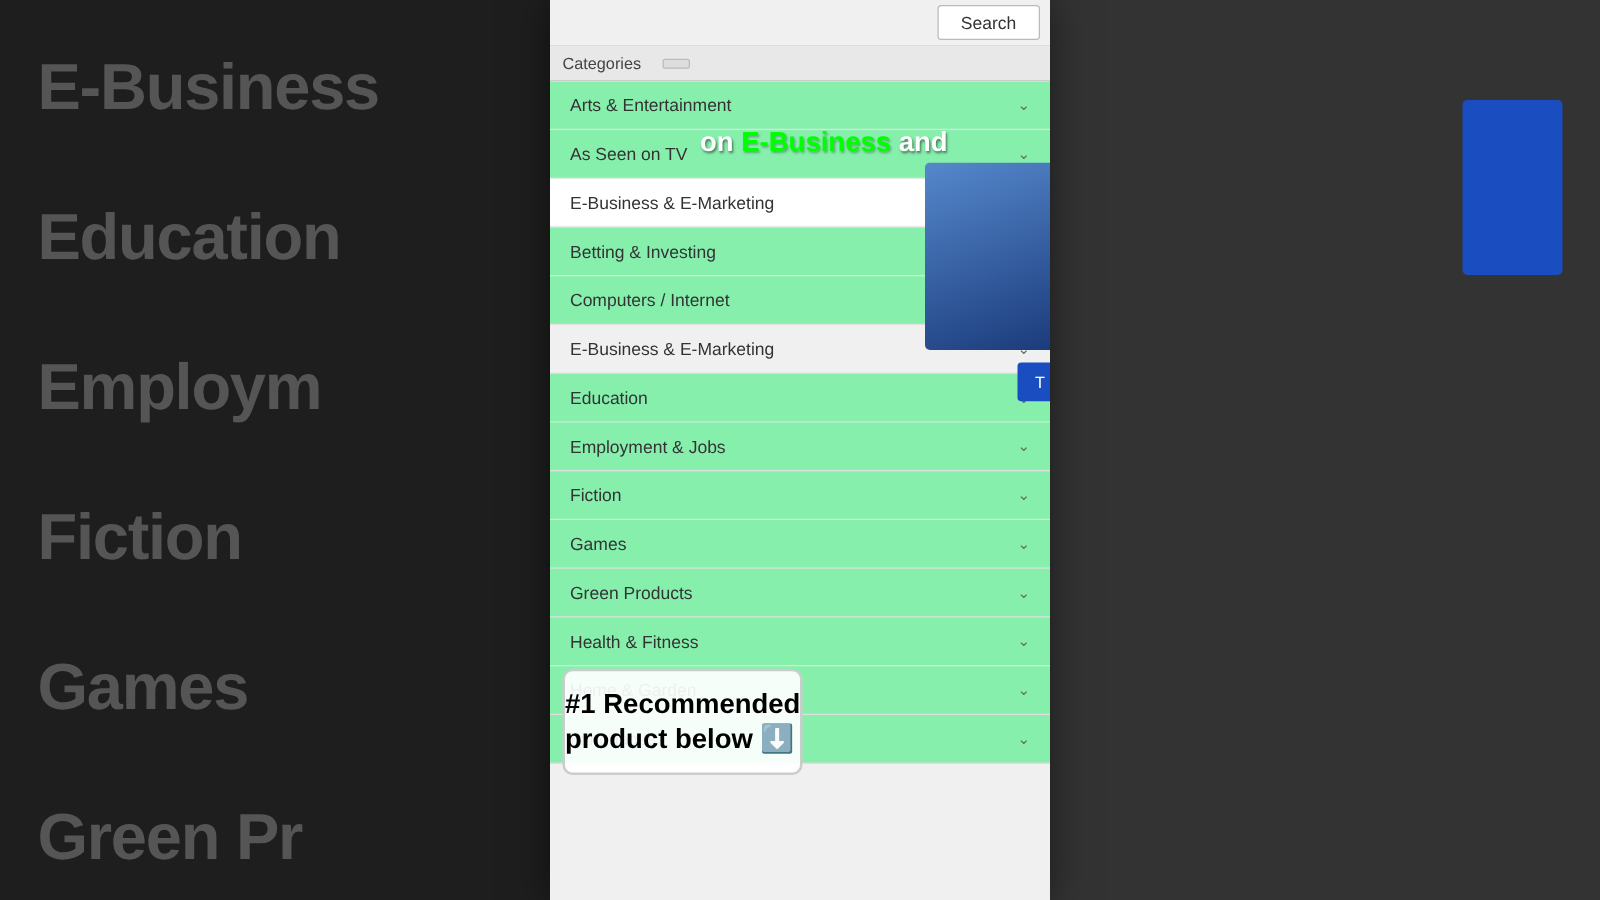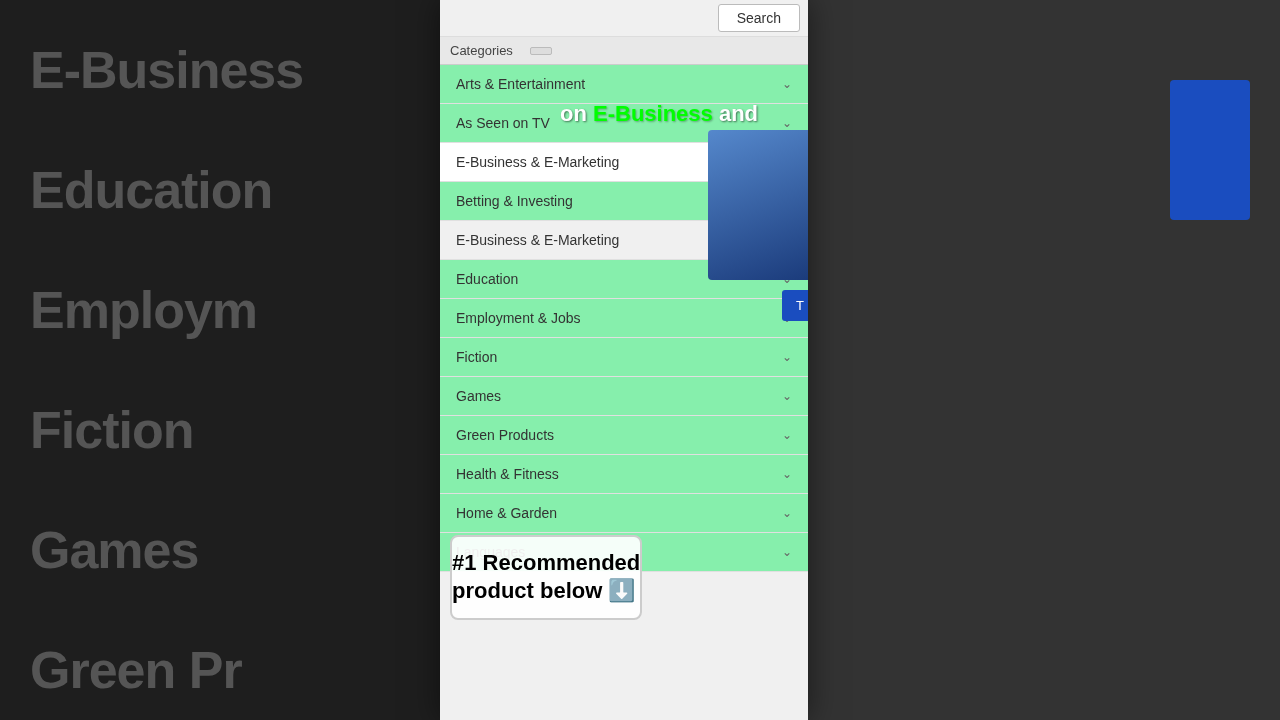--- a/index.html
+++ b/index.html
@@ -44,21 +44,21 @@
       flex: 1;
       background: #333;
       position: relative;
     }
 
     
     .center-panel {
       position: absolute;
       top: 0;
       left: 440px;
-      width: 368px;
+      width: 400px;
       height: 720px;
       background: #f0f0f0;
       overflow: hidden;
       box-shadow: 0 0 30px rgba(0,0,0,0.5);
     }
 
     
     .top-bar {
       background: #f0f0f0;
       padding: 4px 8px;
@@ -277,20 +277,24 @@
     <div class="category-item" style="background:#fff;">
       <span class="category-label">E-Business &amp; E-Marketing</span>
       <span class="chevron">⌄</span>
     </div>
 
     <div class="category-item">
       <span class="category-label">Betting &amp; Investing</span>
       <span class="chevron">⌄</span>
     </div>
 
+    <div class="category-item">
+      <span class="category-label">Computers / Internet</span>
+      <span class="chevron">⌄</span>
+    </div>
 
 
     <div class="category-item" style="background:#f0f0f0;">
       <span class="category-label">E-Business &amp; E-Marketing</span>
       <span class="chevron">⌄</span>
     </div>
 
     <div class="category-item">
       <span class="category-label">Education</span>
       <span class="chevron">⌄</span>

